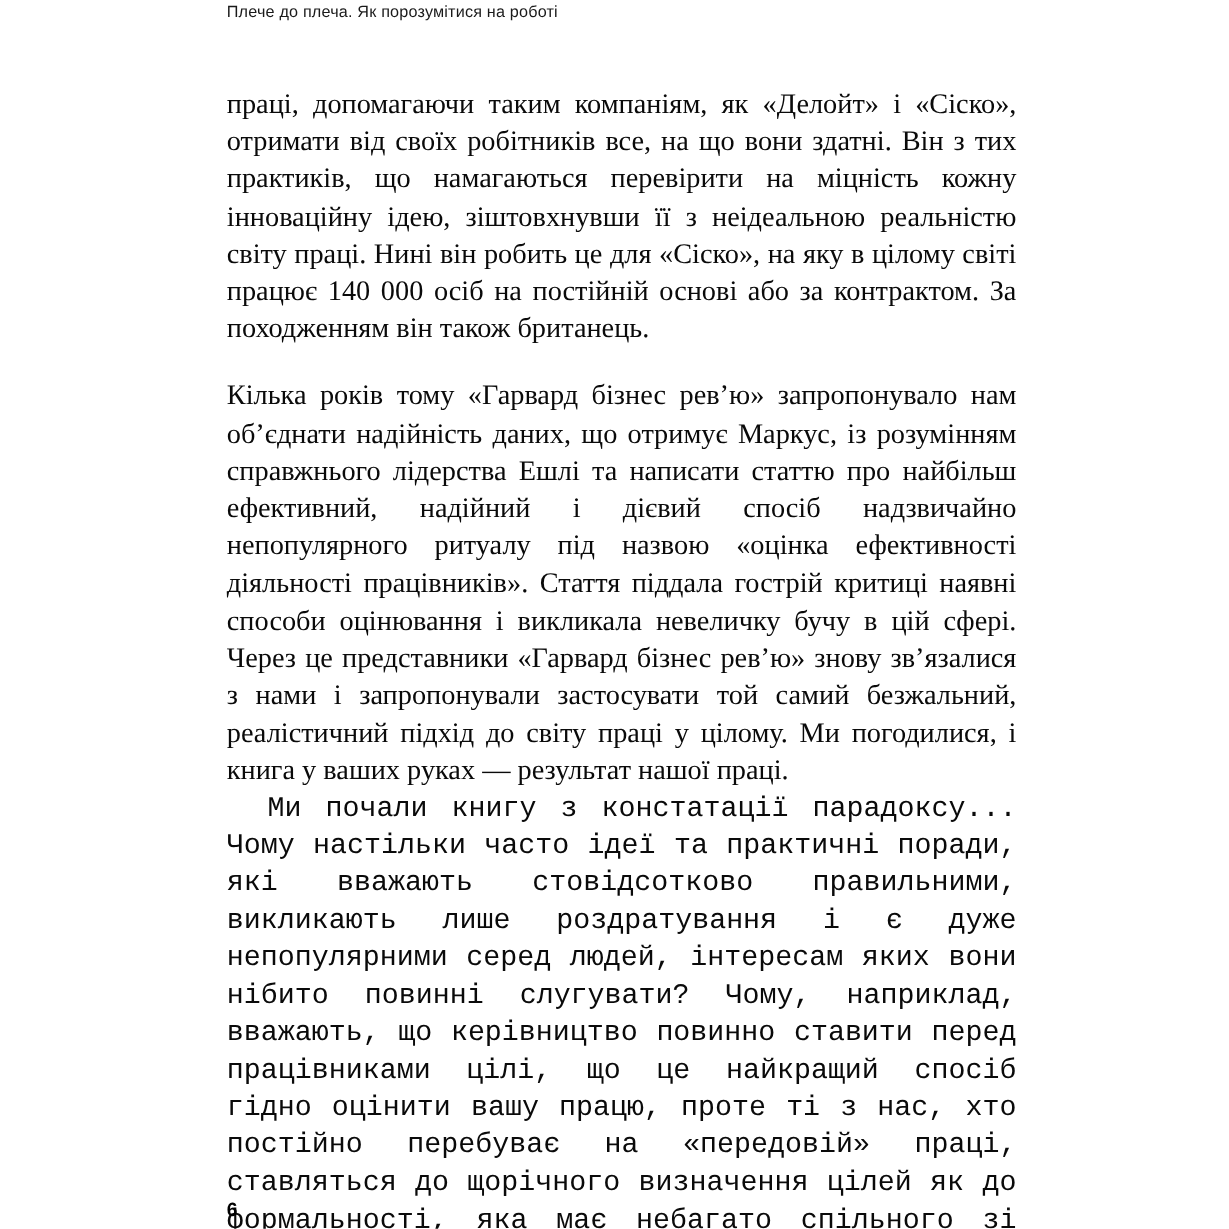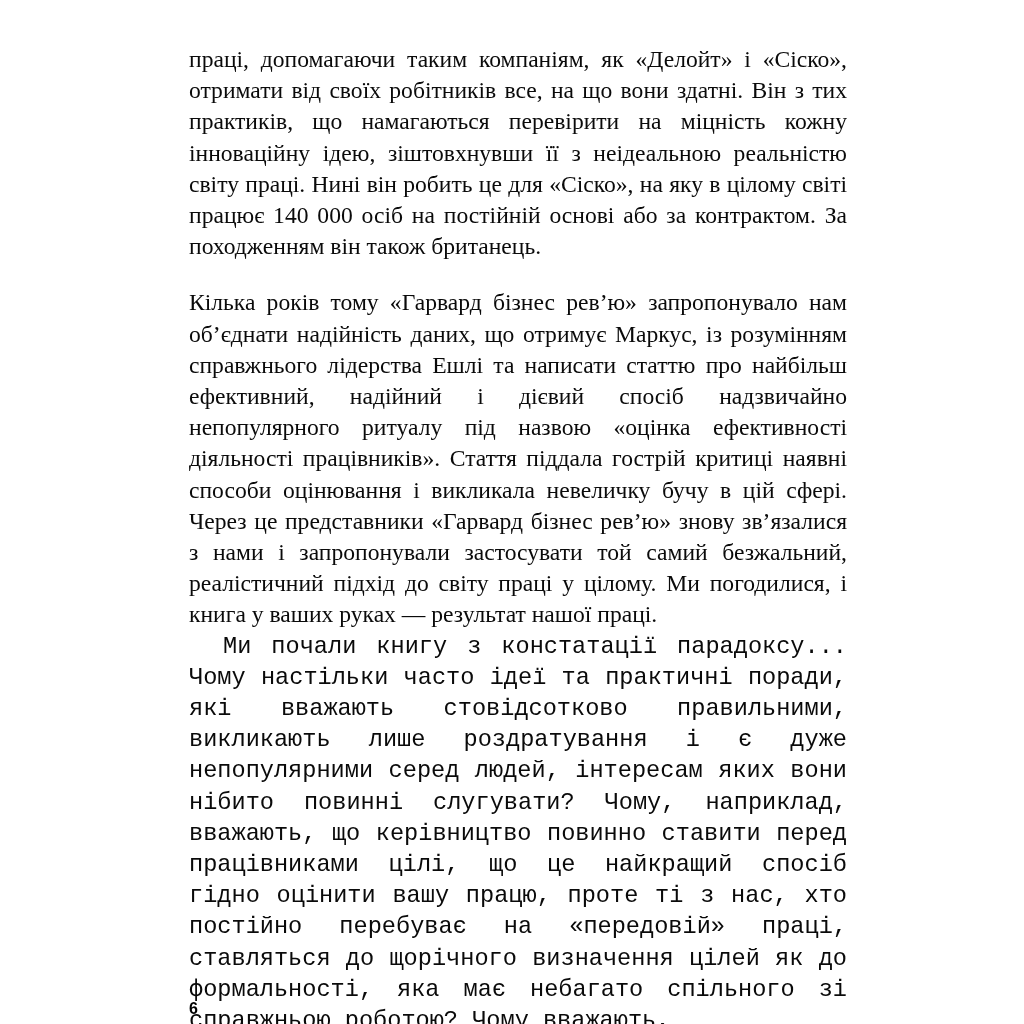--- a/index.html
+++ b/index.html
@@ -52,20 +52,21 @@
     line-height: 31.2px;
     text-align: justify;
     text-justify: inter-word;
     hyphens: manual;
     word-spacing: 0px;
     color: #0a0a0a;
   }
 
   .para.gap-after {
     margin-bottom: 25px;
+    margin-top: 28px;
   }
 
   .para.indent {
     text-indent: 34px;
     font-family: Liberation Mono, monospace;
   }
 
   
 
   
@@ -78,20 +79,21 @@
     font-weight: 700;
     color: #000000;
     line-height: 1;
   }
 </style>
 </head>
 <body>
 
 <div class="page">
 
+  <div class="running-header">Плече до плеча. Як порозумітися на роботі</div>
 
   <div class="text-block">
 
     <p class="para gap-after">праці, допомагаючи таким компаніям, як «Делойт» і «Сіско», отримати від своїх робітників все, на що вони здатні. Він з тих практиків, що намагаються перевірити на міцність кожну інноваційну ідею, зіштовхнувши її з неідеальною реальністю світу праці. Нині він робить це для «Сіско», на яку в цілому світі працює 140 000 осіб на постійній основі або за контрактом. За походженням він також британець.</p>
 
     <p class="para">Кілька років тому «Гарвард бізнес рев’ю» запропонувало нам об’єднати надійність даних, що отримує Маркус, із розумінням справжнього лідерства Ешлі та написати статтю про найбільш ефективний, надійний і дієвий спосіб надзвичайно непопулярного ритуалу під назвою «оцінка ефективності діяльності працівників». Стаття піддала гострій критиці наявні способи оцінювання і викликала невеличку бучу в цій сфері. Через це представники «Гарвард бізнес рев’ю» знову зв’язалися з нами і запропонували застосувати той самий безжальний, реалістичний підхід до світу праці у цілому. Ми погодилися, і книга у ваших руках — результат нашої праці.</p>
 
     <p class="para indent">Ми почали книгу з констатації парадоксу... Чому настільки часто ідеї та практичні поради, які вважають стовідсотково правильними, викликають лише роздратування і є дуже непопулярними серед людей, інтересам яких вони нібито повинні слугувати? Чому, наприклад, вважають, що керівництво повинно ставити перед працівниками цілі, що це найкращий спосіб гідно оцінити вашу працю, проте ті з нас, хто постійно перебуває на «передовій» праці, ставляться до щорічного визначення цілей як до формальності, яка має небагато спільного зі справжньою роботою? Чому вважають,</p>
 
   </div>

